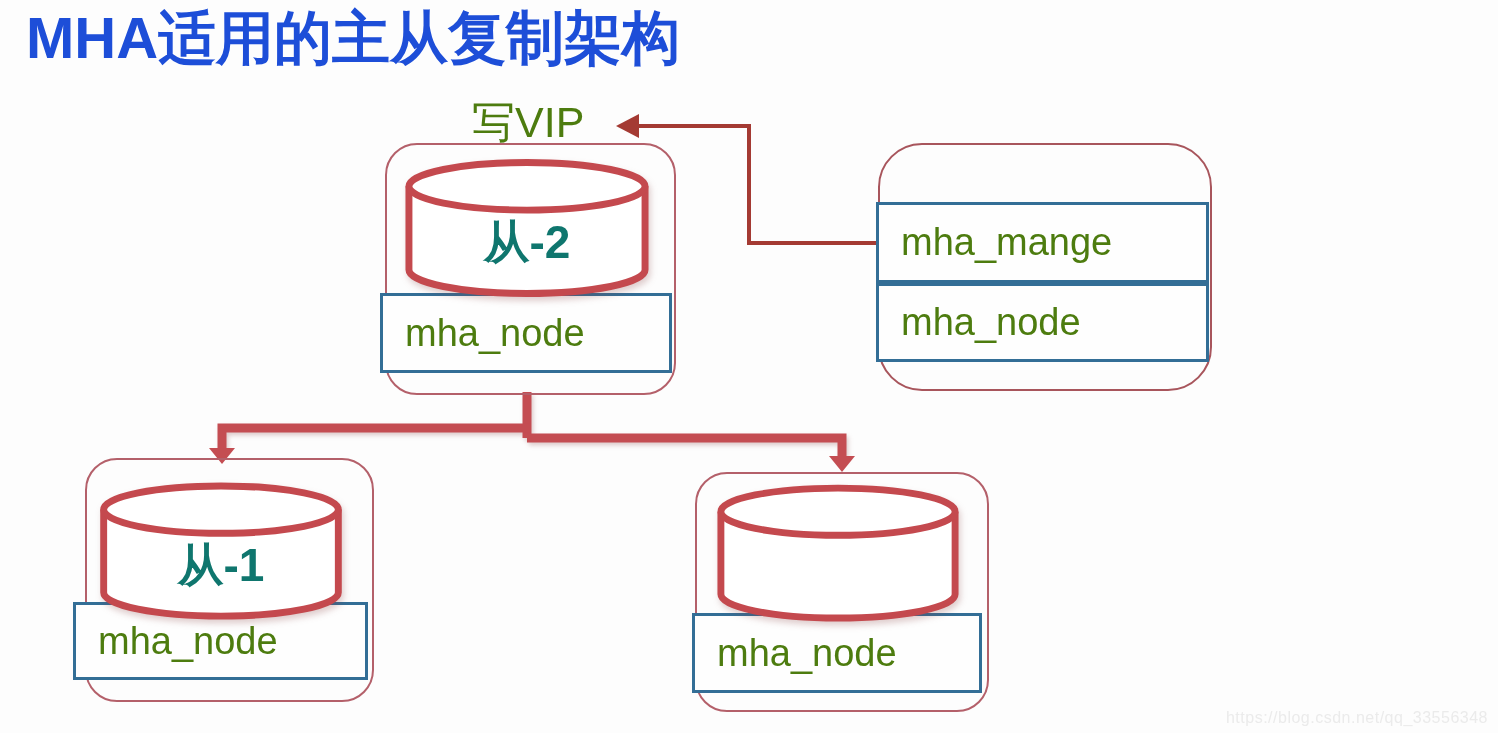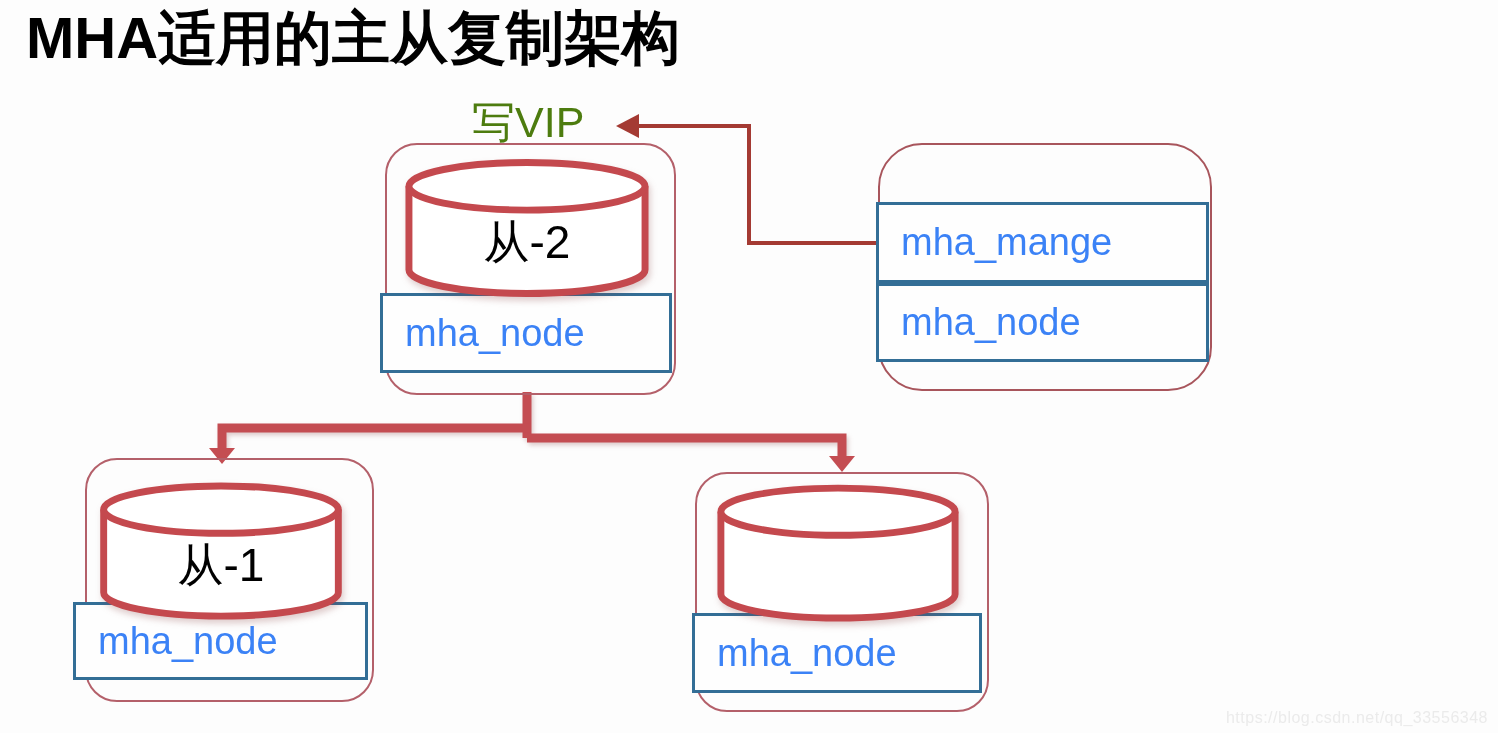--- a/index.html
+++ b/index.html
@@ -8,55 +8,55 @@
     background:#ffffff;
   }
   #canvas{
     position:relative;
     width:1498px;height:733px;
     background:#fdfdfd;
     overflow:hidden;
   }
   .page-title{
     position:absolute;left:26px;top:0px;
-    font-size:58px;font-weight:800;color:#000000;
+    font-size:58px;font-weight:800;color:#1d4ed8;
     letter-spacing:0px;white-space:nowrap;
   }
   .vip-label{
     position:absolute;left:472px;top:94px;
     font-size:43px;font-weight:500;color:#4d7c0f;
     white-space:nowrap;
   }
   
   .group-outline{
     position:absolute;
     border:2px solid #b4606a;
     border-radius:32px;
     background:transparent;
   }
   
   .cyl{position:absolute;}
   .cyl svg{display:block;filter:drop-shadow(2px 4px 3px rgba(130,60,60,0.25));}
   .db-label{
     position:absolute;left:0;top:34px;right:0;bottom:6px;
     display:flex;align-items:center;justify-content:center;
-    font-size:46px;font-weight:400;color:#000000;
+    font-size:46px;font-weight:700;color:#0f766e;
     white-space:nowrap;
   }
   
   .module-box{
     position:absolute;
     border:3px solid #336e96;
     background:#fefefe;
     display:flex;align-items:center;
     box-sizing:border-box;
   }
   .module-box .module-label{
     padding-left:22px;
-    font-size:38px;color:#3b82f6;
+    font-size:38px;color:#4d7c0f;
     white-space:nowrap;
   }
   .connector-layer{
     position:absolute;left:0;top:0;width:1498px;height:733px;
     z-index:5;pointer-events:none;
   }
   .node-layer{position:absolute;left:0;top:0;z-index:10;}
   .watermark{
     position:absolute;right:10px;bottom:6px;
     font-size:16px;color:#ebebeb;letter-spacing:0.5px;

